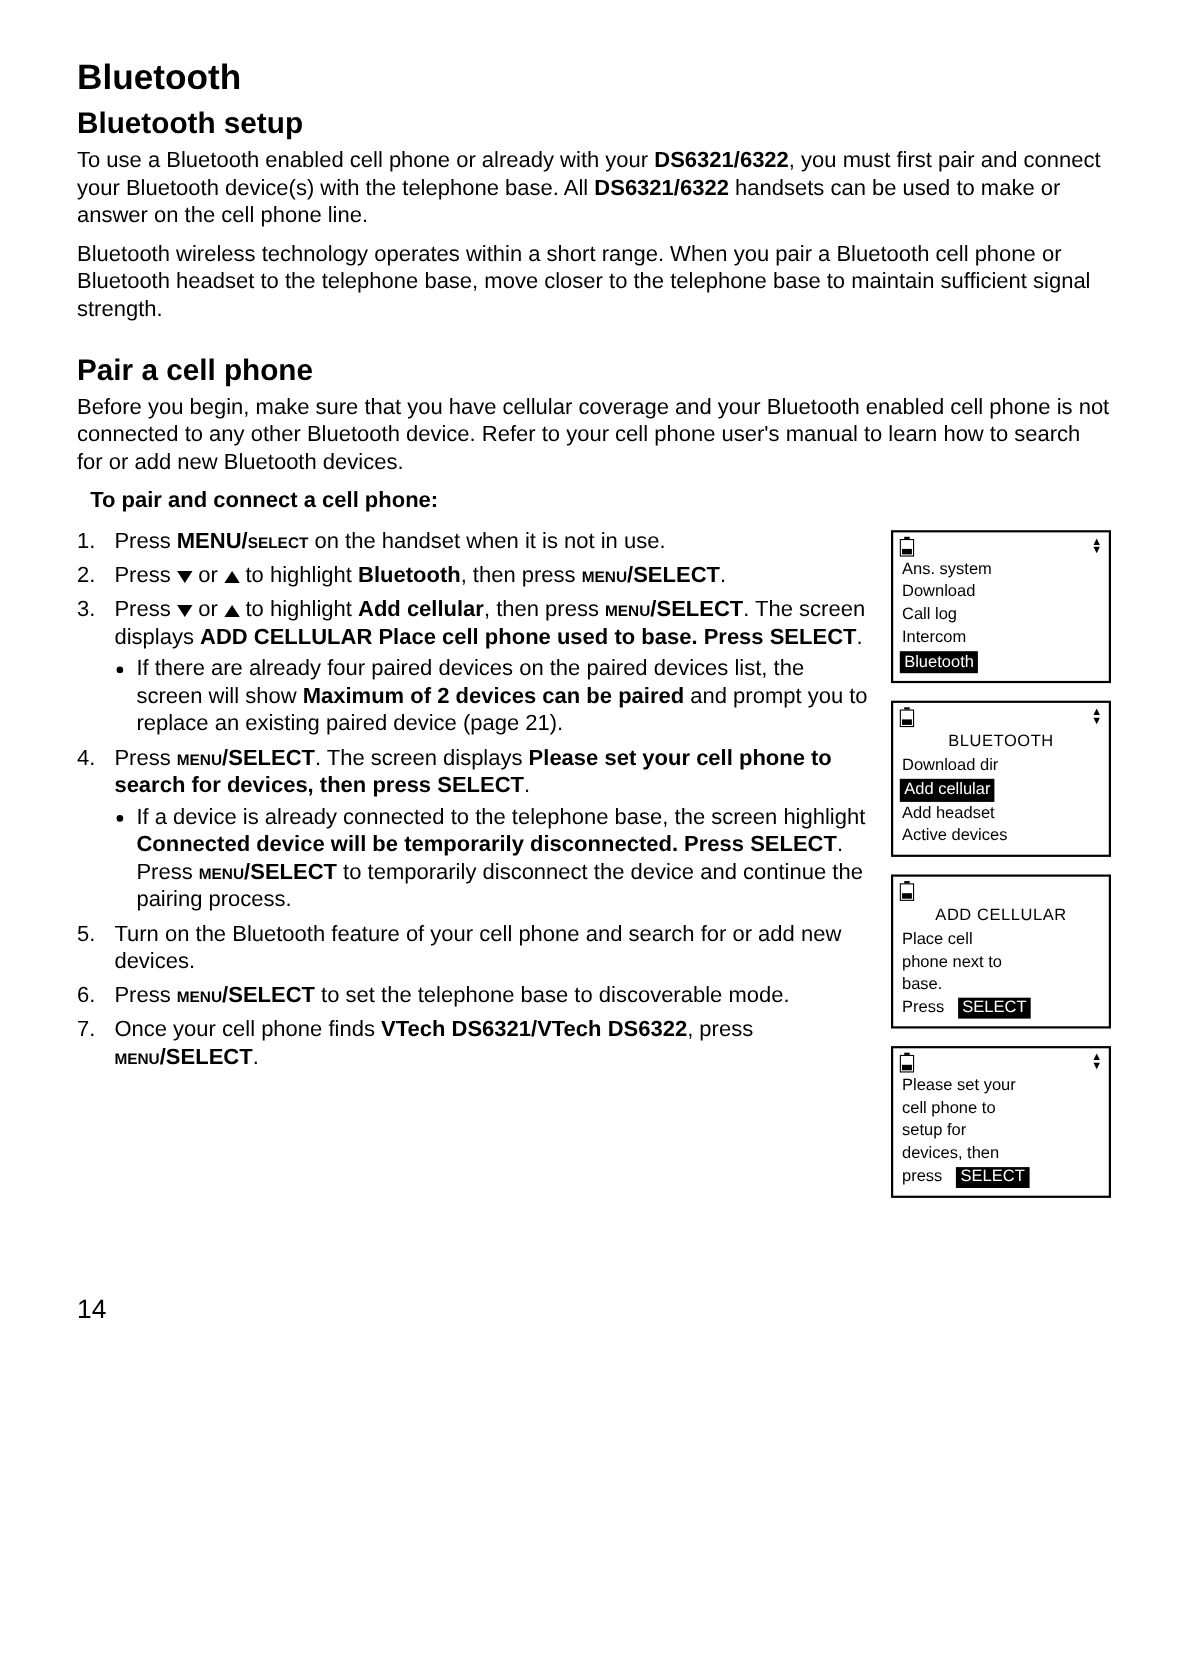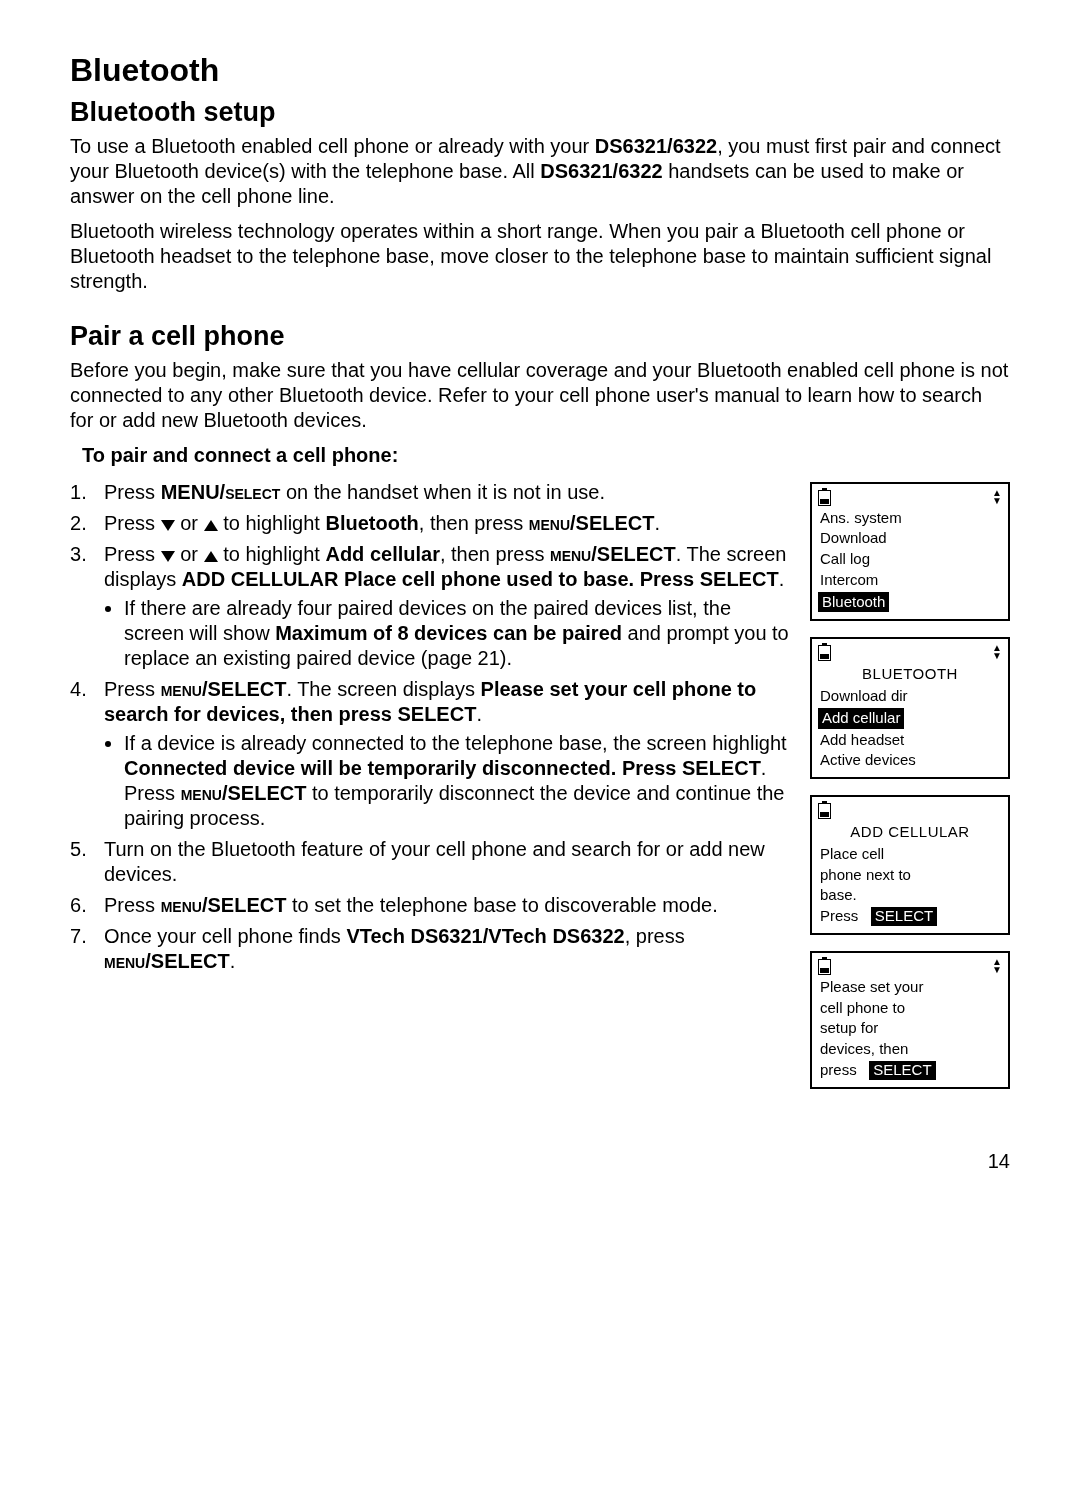--- a/index.html
+++ b/index.html
@@ -141,23 +141,23 @@
     letter-spacing: 0.5px;
     margin: 2px 0 2px 0;
   }
   .btn-inv {
     background: #000;
     color: #fff;
     padding: 0 4px;
     display: inline-block;
   }
   .page-num {
-    text-align: right;
-    margin-top: 60px;
-    font-size: 20px;
+    text-align: left;
+    margin-top: 87px;
+    font-size: 24px;
   }
   .tri-down, .tri-up {
     display: inline-block;
     width: 0; height: 0;
     border-left: 7px solid transparent;
     border-right: 7px solid transparent;
     vertical-align: -1px;
   }
   .tri-down { border-top: 11px solid #000; }
   .tri-up   { border-bottom: 11px solid #000; }
@@ -185,21 +185,21 @@
       <li>
         <span>Press </span><b><span>MENU/</span><span class="sc">select</span></b><span> on the handset when it is not in use.</span>
       </li>
       <li>
         <span>Press </span><span class="tri-down"></span><span> or </span><span class="tri-up"></span><span> to highlight </span><b>Bluetooth</b><span>, then press </span><b><span class="sc">menu</span><span>/SELECT</span></b><span>.</span>
       </li>
       <li>
         <span>Press </span><span class="tri-down"></span><span> or </span><span class="tri-up"></span><span> to highlight </span><b>Add cellular</b><span>, then press </span><b><span class="sc">menu</span><span>/SELECT</span></b><span>. The screen displays </span><b>ADD CELLULAR Place cell phone used to base. Press SELECT</b><span>.</span>
         <ul class="sub">
           <li>
-            <span>If there are already four paired devices on the paired devices list, the screen will show </span><b>Maximum of 8 devices can be paired</b><span> and prompt you to replace an existing paired device (page 21).</span>
+            <span>If there are already four paired devices on the paired devices list, the screen will show </span><b>Maximum of 2 devices can be paired</b><span> and prompt you to replace an existing paired device (page 21).</span>
           </li>
         </ul>
       </li>
       <li>
         <span>Press </span><b><span class="sc">menu</span><span>/SELECT</span></b><span>. The screen displays </span><b>Please set your cell phone to search for devices, then press SELECT</b><span>.</span>
         <ul class="sub">
           <li>
             <span>If a device is already connected to the telephone base, the screen highlight </span><b>Connected device will be temporarily disconnected. Press SELECT</b><span>. Press </span><b><span class="sc">menu</span><span>/SELECT</span></b><span> to temporarily disconnect the device and continue the pairing process.</span>
           </li>
         </ul>

